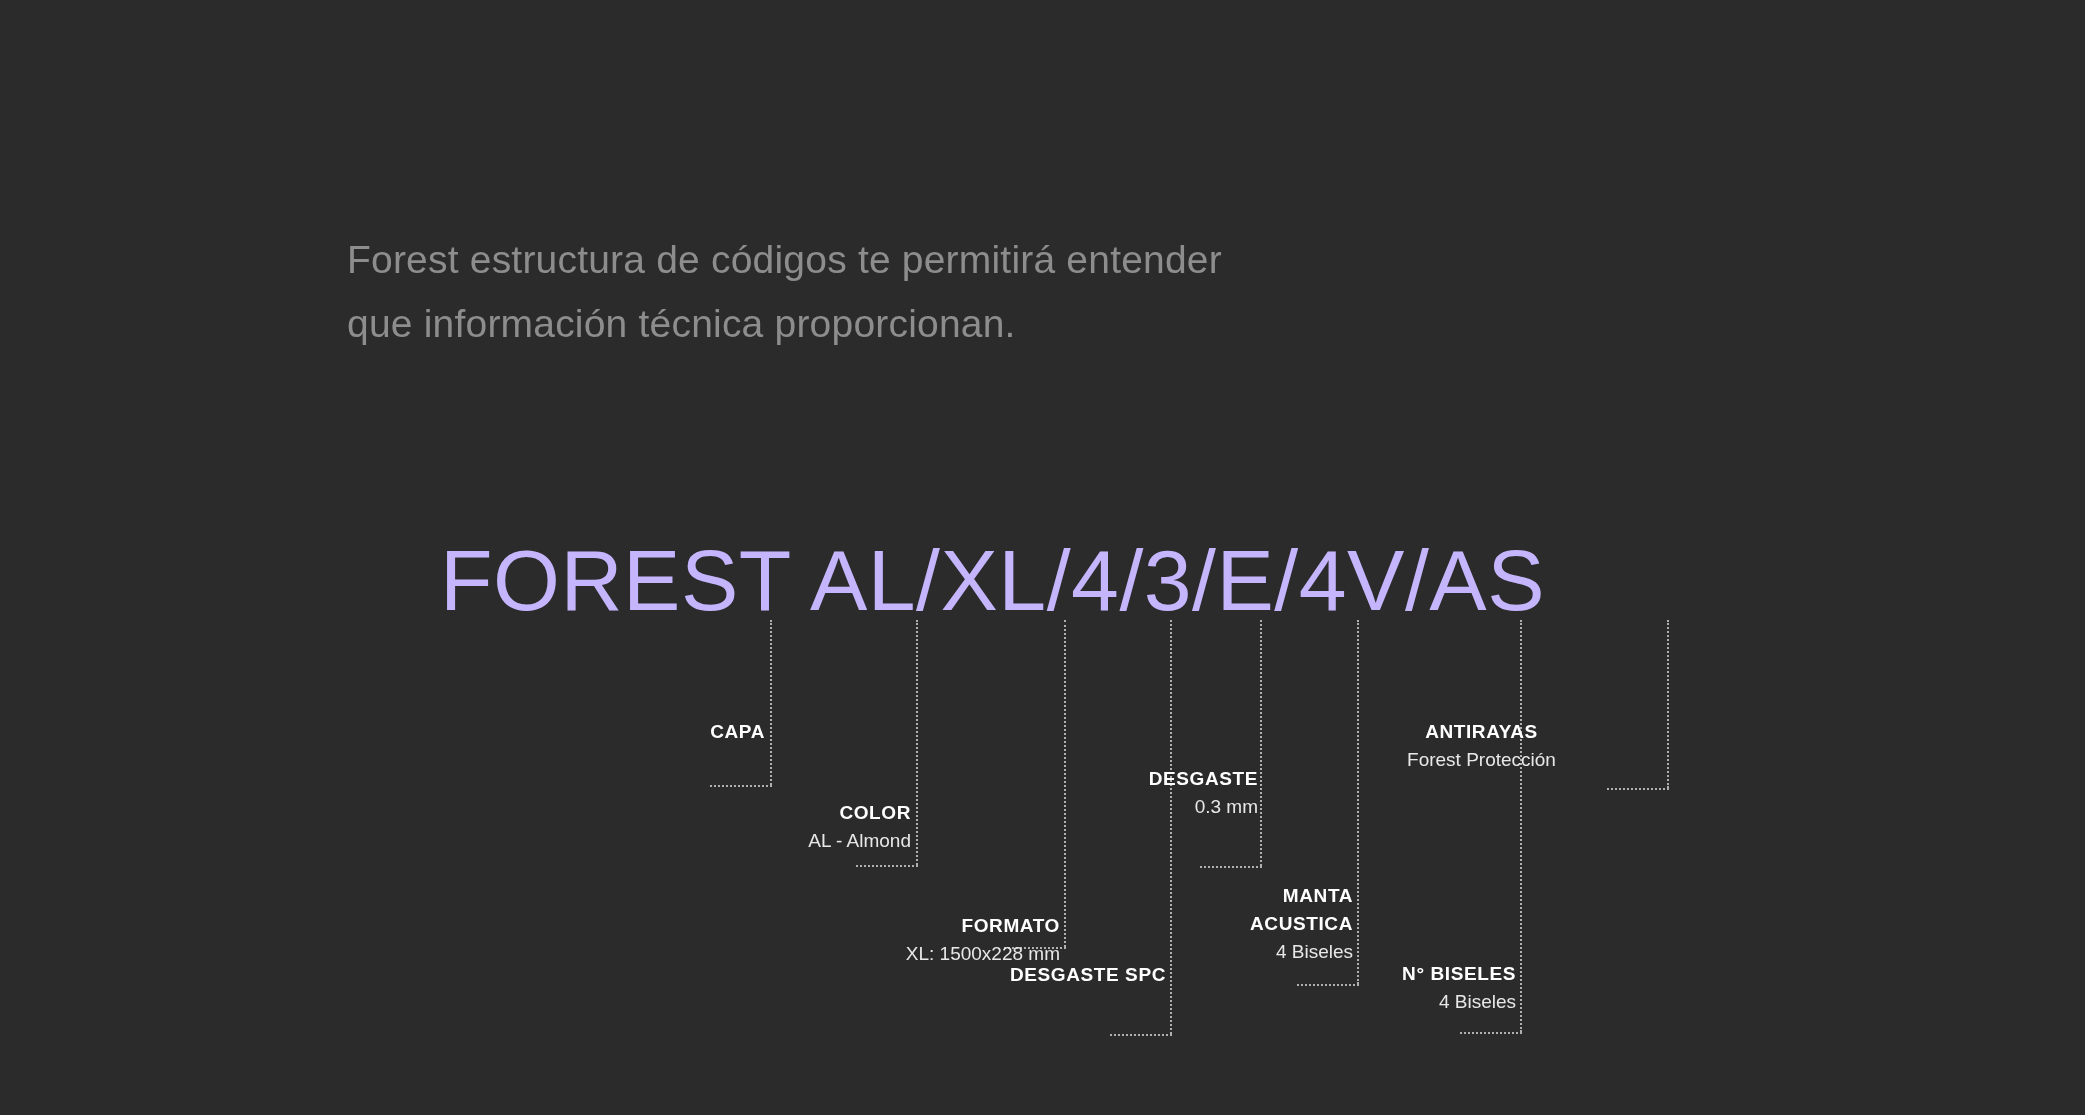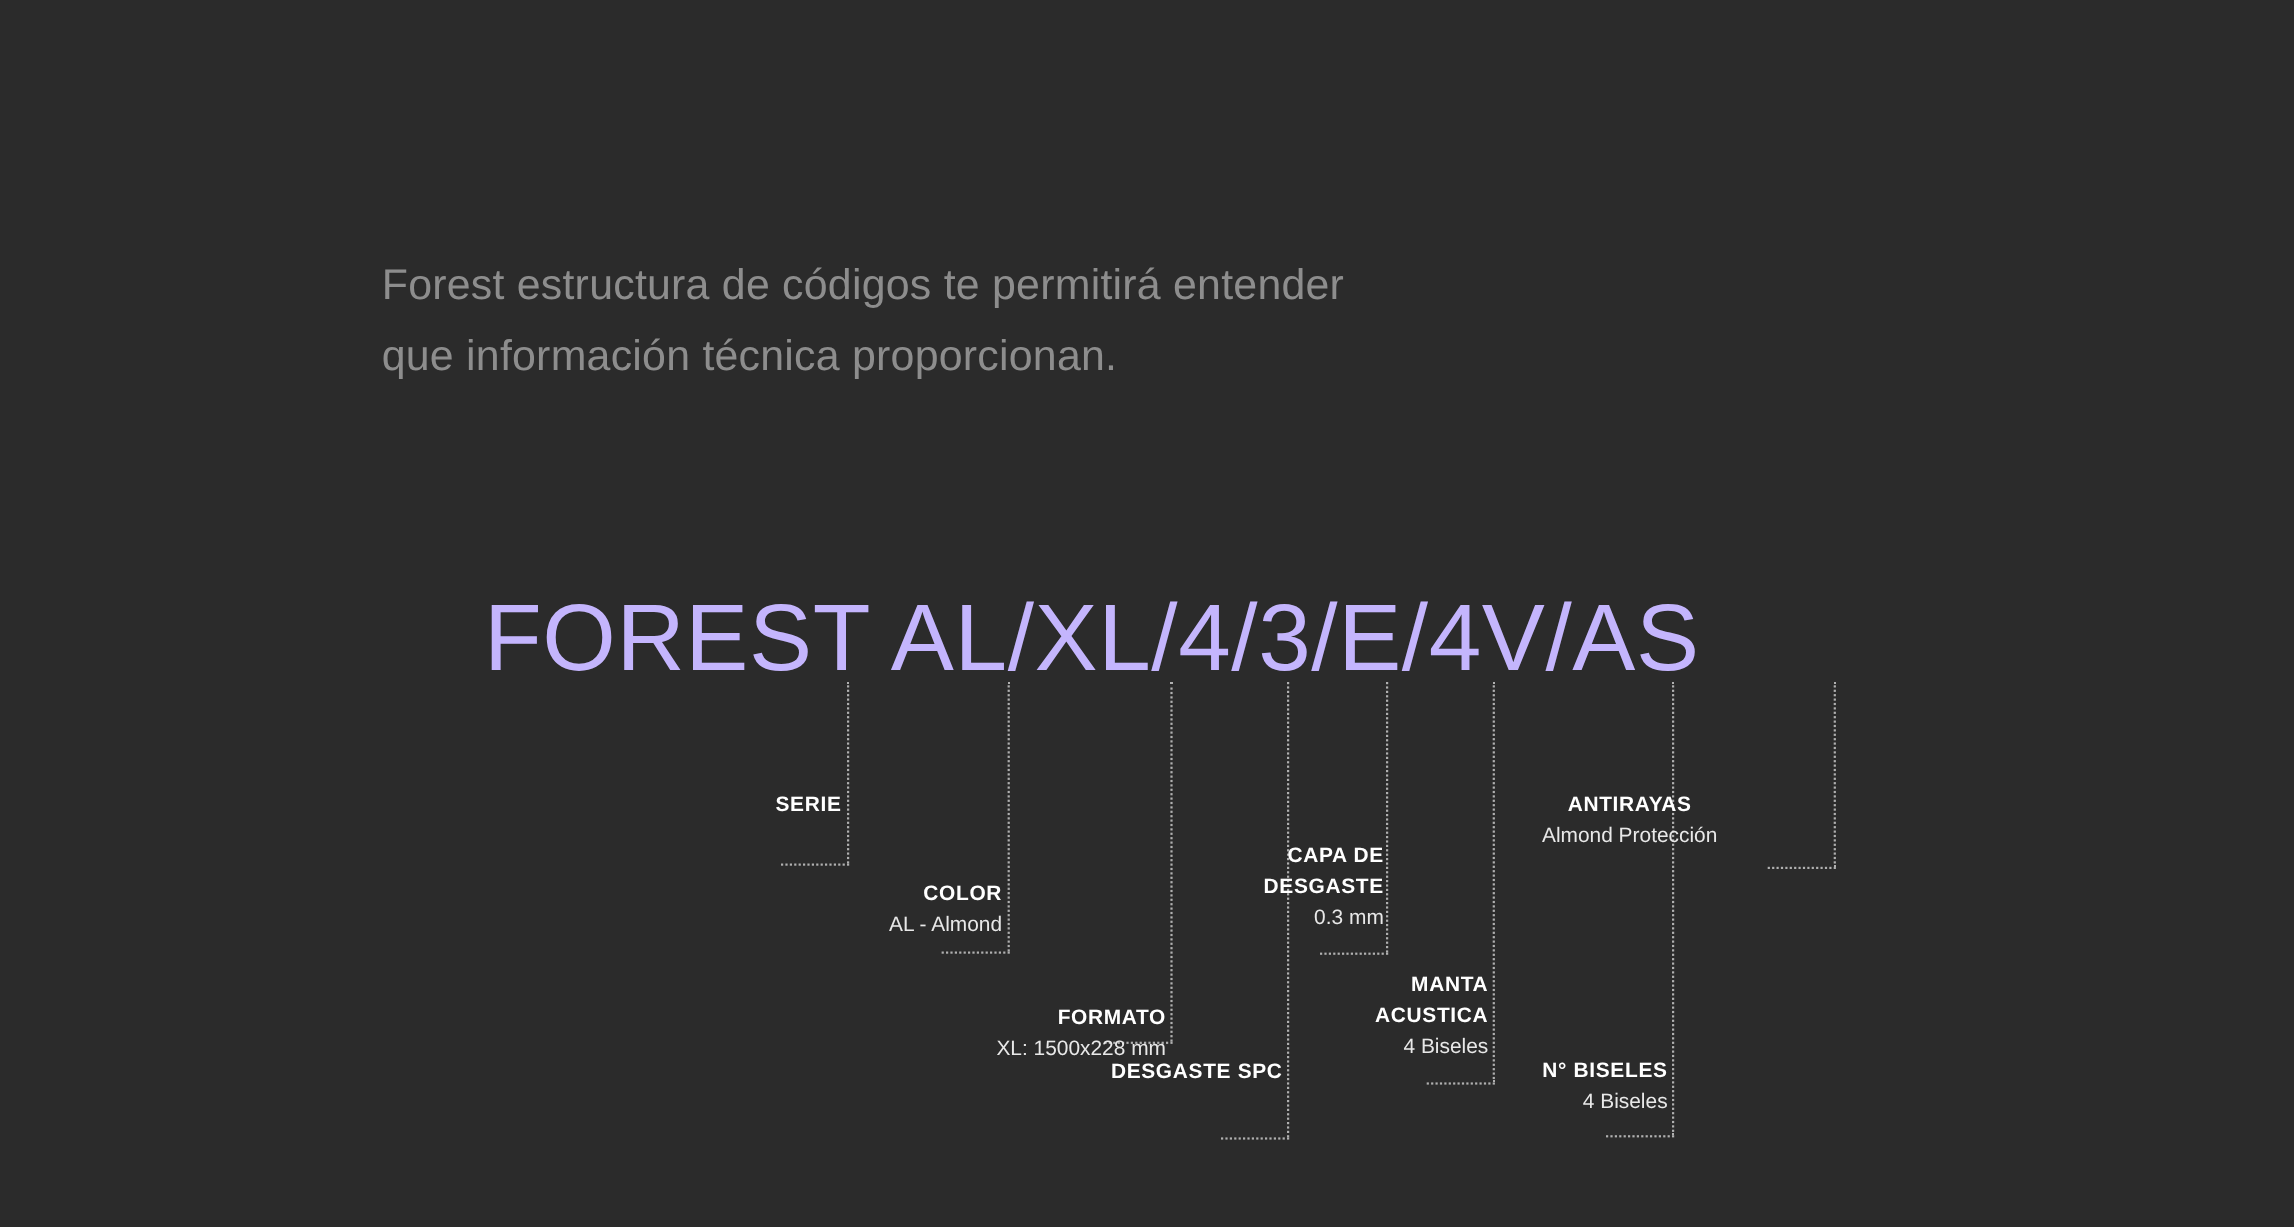--- a/index.html
+++ b/index.html
@@ -99,50 +99,49 @@
 <div class="leader" style="left:1357px; top:620px; height:364px;"></div>
 <div class="leader-foot" style="left:1297px; top:984px; width:62px;"></div>
 
 <div class="leader" style="left:1520px; top:620px; height:412px;"></div>
 <div class="leader-foot" style="left:1460px; top:1032px; width:62px;"></div>
 
 <div class="leader" style="left:1667px; top:620px; height:168px;"></div>
 <div class="leader-foot" style="left:1607px; top:788px; width:62px;"></div>
 
 <div class="callout" style="left:400px; top:718px; width:365px;">
-  <div class="title">SERIE</div>
+  <div class="title">CAPA</div>
 </div>
 
 <div class="callout" style="left:540px; top:799px; width:371px;">
   <div class="title">COLOR</div>
   <div class="value">AL - Almond</div>
 </div>
 
 <div class="callout" style="left:690px; top:880px; width:370px;margin-top:32px;">
   <div class="title">FORMATO</div>
   <div class="value">XL: 1500x228 mm</div>
 </div>
 
 <div class="callout" style="left:800px; top:961px; width:366px;">
   <div class="title">DESGASTE SPC</div>
 </div>
 
 <div class="callout two-line" style="left:900px; top:765px; width:358px;">
-  <div class="title">CAPA DE</div>
   <div class="title">DESGASTE</div>
   <div class="value">0.3 mm</div>
 </div>
 
 <div class="callout two-line" style="left:1000px; top:882px; width:353px;">
   <div class="title">MANTA</div>
   <div class="title">ACUSTICA</div>
   <div class="value">4 Biseles</div>
 </div>
 
 <div class="callout" style="left:1160px; top:960px; width:356px;">
   <div class="title">N° BISELES</div>
   <div class="value">4 Biseles</div>
 </div>
 
 <div class="callout" style="left:1300px; top:718px; width:363px;text-align:center;">
   <div class="title">ANTIRAYAS</div>
-  <div class="value">Almond Protección</div>
+  <div class="value">Forest Protección</div>
 </div>
 
 </body></html>

